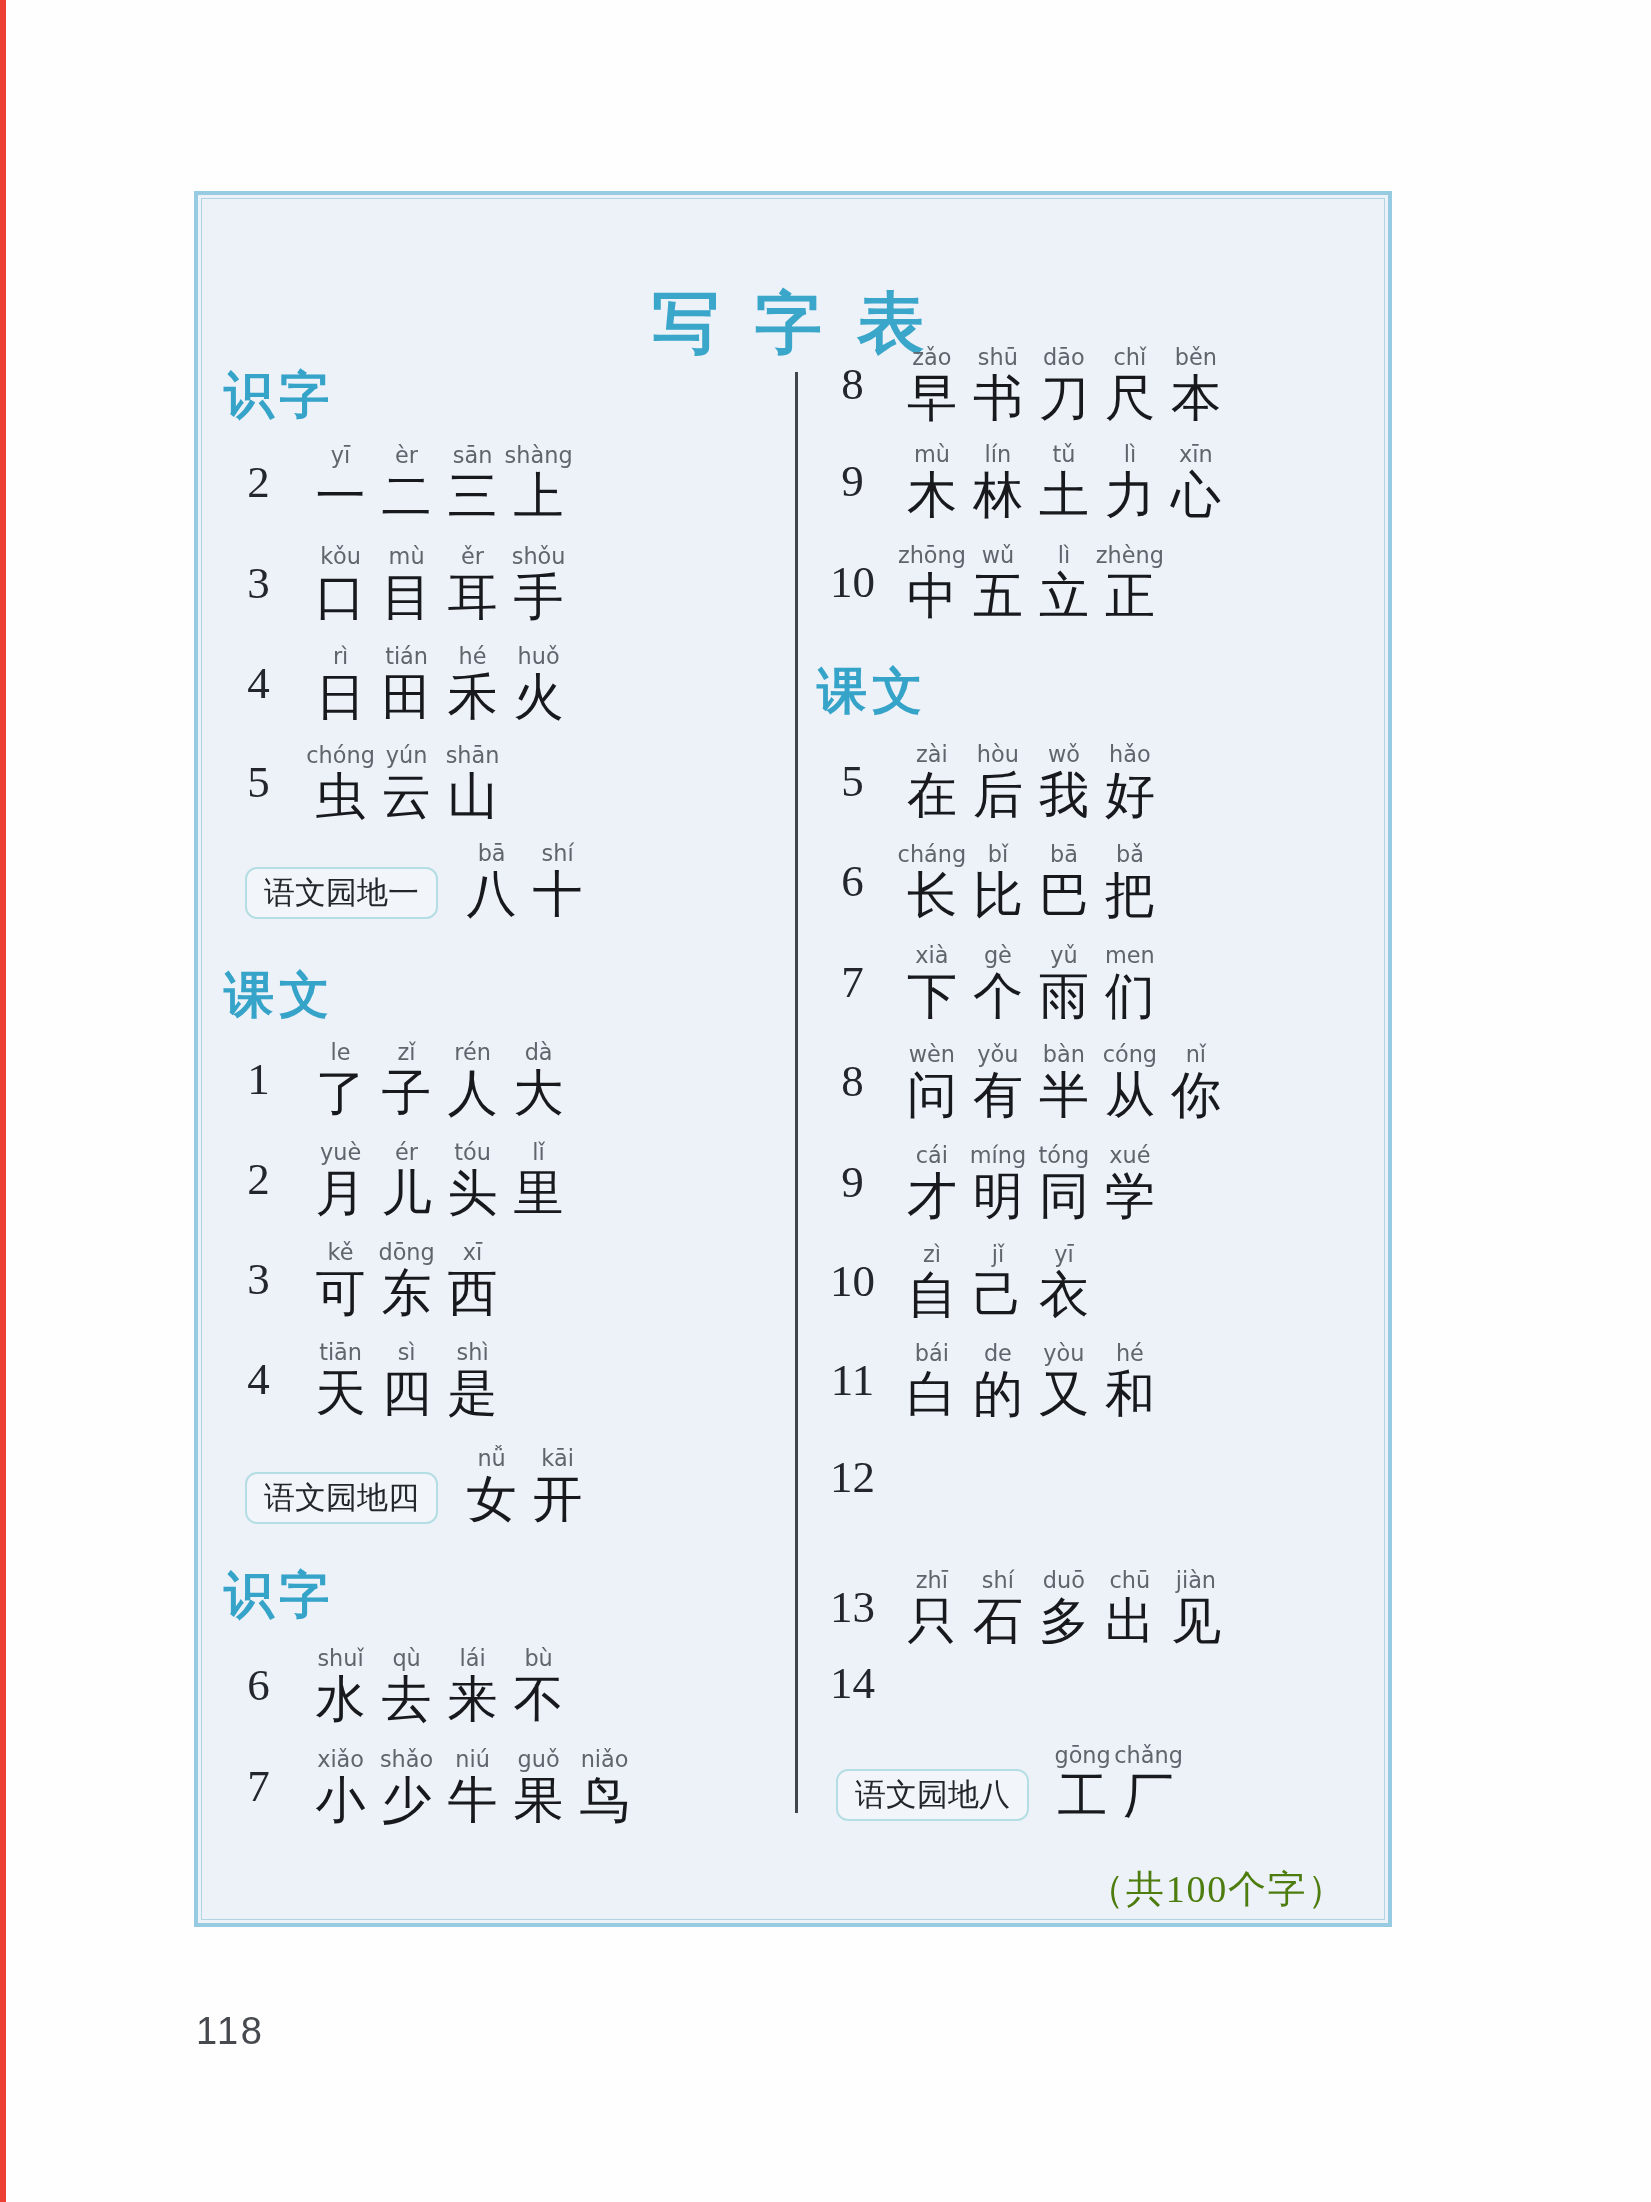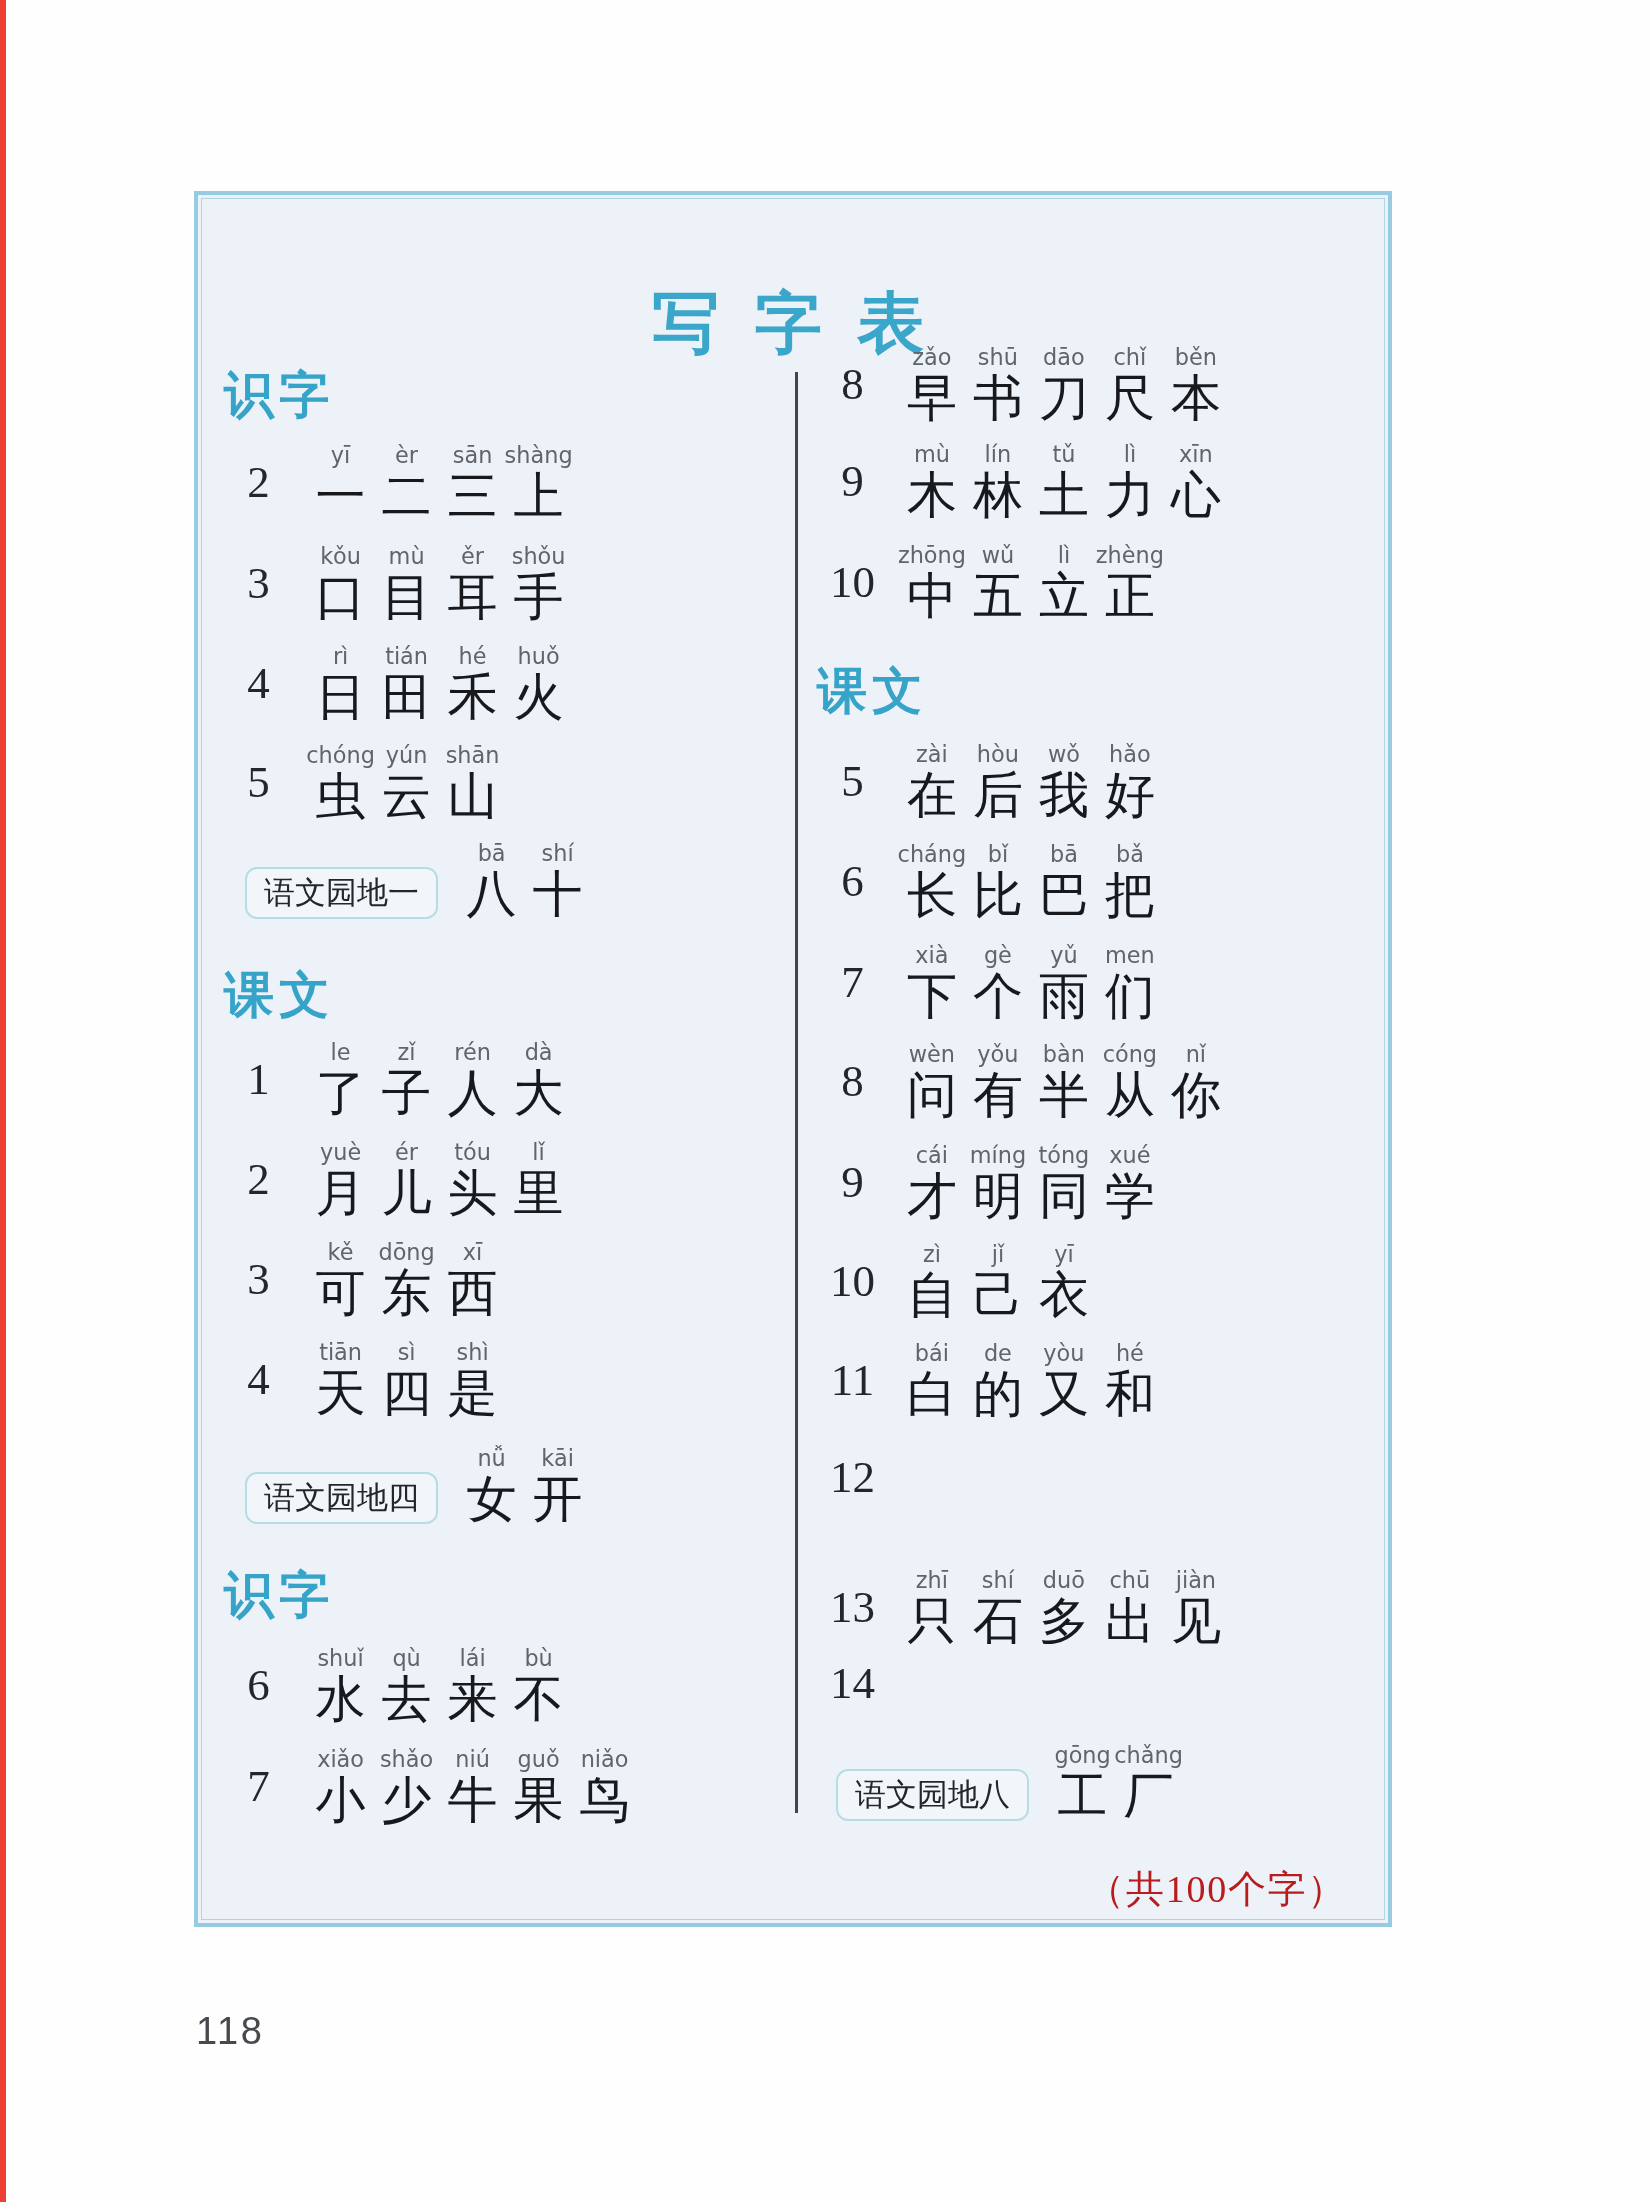--- a/index.html
+++ b/index.html
@@ -56,21 +56,21 @@
     margin-top:27.5px;border:2.6px solid #b4dee3;border-radius:12px;background:#f2f6fa;
     padding:5.2px 17px;font-size:31px;color:#23262b;white-space:nowrap;
     font-family:"Liberation Serif","DejaVu Serif",serif;line-height:38px;
   }
   .box-row .cells{margin-left:20.6px;}
   .col-left .box-row{left:47px;}
   .col-right .box-row{left:638px;}
   .total-note{
     position:absolute;right:41px;top:1669px;
     font-family:"Liberation Serif","DejaVu Serif",serif;
-    font-size:38px;color:#b91c1c;letter-spacing:1.7px;
+    font-size:38px;color:#4d7c0f;letter-spacing:1.7px;
   }
   .page-number{
     position:absolute;left:196px;top:2010px;
     font-size:38px;color:#46494e;letter-spacing:2.6px;
     font-family:Liberation Sans, sans-serif;
     text-align:right;
   }
 </style>
 </head>
 <body>

